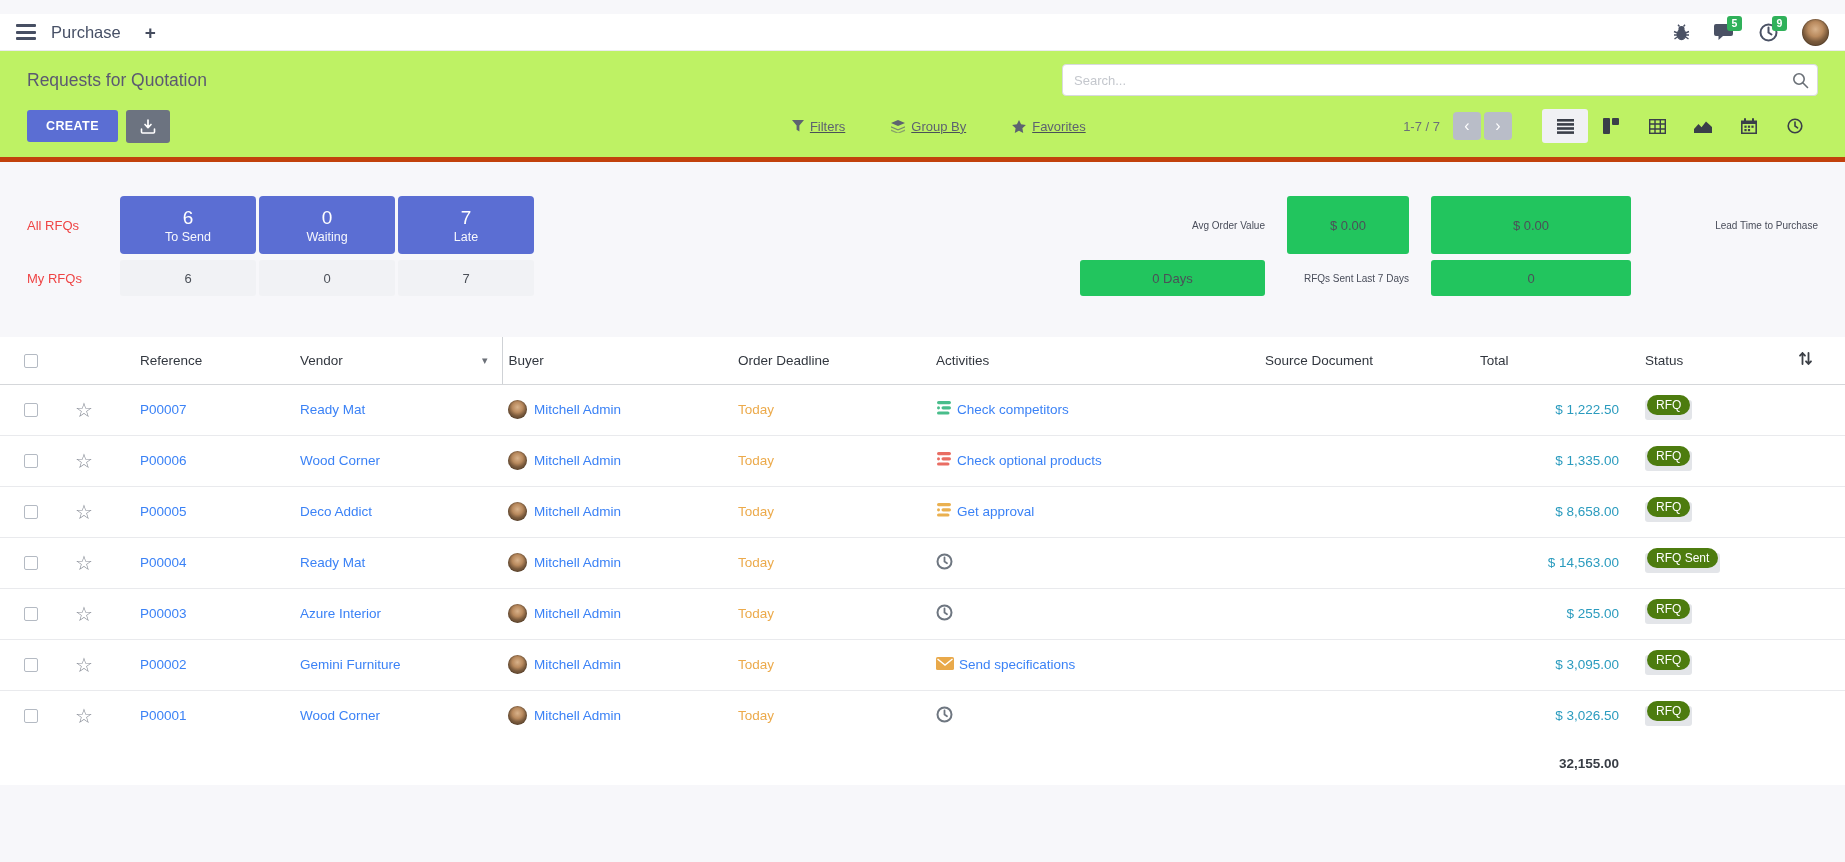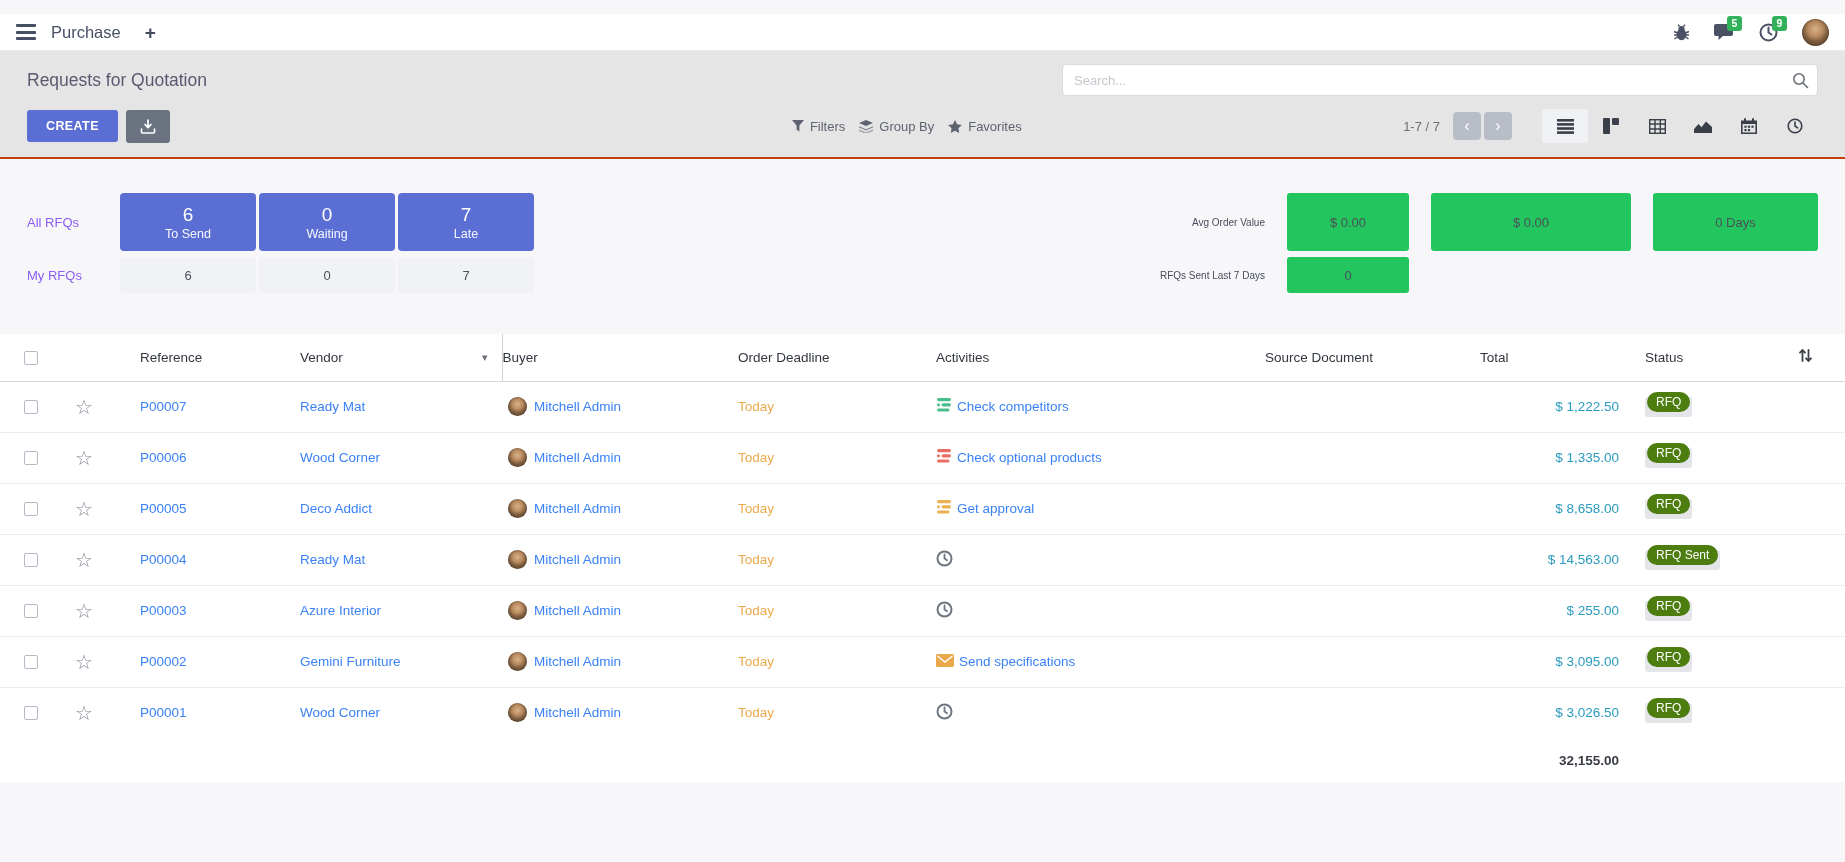--- a/index.html
+++ b/index.html
@@ -13,44 +13,44 @@
   .hamburger { width:20px; display:flex; flex-direction:column; gap:3.5px; cursor:pointer; }
   .hamburger span { height:3px; background:#474f63; border-radius:1px; }
   .app-name { margin-left:15px; font-size:16.5px; font-weight:500; color:#475066; }
   .new-tab { margin-left:24px; font-size:19px; font-weight:700; color:#454c5e; line-height:1; }
   .nav-right { margin-left:auto; display:flex; align-items:center; gap:24px; }
   .nav-ico { position:relative; display:inline-flex; color:#4a5164; }
   .nav-badge { position:absolute; top:-7px; left:13px; background:#30b15a; color:#fff; font-size:10.5px; line-height:1; padding:2.5px 4.5px; border-radius:3px; font-weight:700; }
   .avatar { width:27px; height:27px; border-radius:50%; background:radial-gradient(circle at 50% 38%, #d8b28b 0%, #b98a5e 34%, #7a5a3c 58%, #4e3a28 100%); box-shadow:inset 0 0 0 1px rgba(0,0,0,.15); }
 
   
-  .control-panel { background:#e5e5e5; padding:13px 27px 14px 27px; border-bottom:2px solid #c2410c; }
+  .control-panel { background:#bef264; padding:13px 27px 14px 27px; border-bottom:5px solid #c2410c; }
   .cp-row1 { display:flex; align-items:center; }
   .page-title { font-size:17.5px; font-weight:500; color:#5b5971; }
   .search-box { margin-left:auto; width:756px; height:32px; position:relative; border:1px solid #d8dade; border-radius:4px; background:#fff; }
   .search-box input { width:100%; height:100%; border:0; outline:none; padding:0 30px 0 11px; font-size:13px; font-family:inherit; color:#495057; background:transparent; }
   .search-box input::placeholder { color:#c4c7cd; }
   .search-ico { position:absolute; right:8px; top:7px; color:#6a7077; }
   .cp-row2 { display:flex; align-items:center; margin-top:13px; }
   .btn-create { background:#5b6ed3; color:#fff; border:none; border-radius:3px; font-size:12.5px; font-weight:700; letter-spacing:.4px; padding:9px 19px; font-family:inherit; cursor:pointer; }
   .btn-export { background:#6c7380; border:none; border-radius:3px; width:44px; height:33px; margin-left:8px; display:inline-flex; align-items:center; justify-content:center; cursor:pointer; color:#fff; }
-  .filter-group { display:flex; align-items:center; gap:14px; margin-left:622px; }
+  .filter-group { display:flex; align-items:center; gap:46px; margin-left:622px;text-decoration:underline; }
   .filter-item { display:inline-flex; align-items:center; gap:6px; font-size:13px; color:#5d6370; cursor:pointer; }
   .filter-item svg { color:#5d6370; }
   .pager { margin-left:auto; display:flex; align-items:center; }
   .pager-text { font-size:13px; color:#6b7078; margin-right:10px; }
   .pager-btn { width:28px; height:28px; border:none; border-radius:4px; background:#b9bdc8; color:#fff; font-size:16px; line-height:1; cursor:pointer; margin-left:3px; display:inline-flex; align-items:center; justify-content:center; font-family:inherit; }
   .view-switcher { display:flex; margin-left:30px; }
   .vs-item { width:46px; height:34px; display:inline-flex; align-items:center; justify-content:center; color:#3a3f49; cursor:pointer; border-radius:3px; }
   .vs-item.active { background:#f0f1f4; }
 
   
   .dashboard { display:flex; padding:0 27px; margin-top:34px; }
   .dash-left { display:grid; grid-template-columns:90px 136px 136px 136px; grid-template-rows:58px 36px; column-gap:3px; row-gap:6px; align-items:stretch; }
-  .dash-row-label { display:flex; align-items:center; font-size:13px; color:#8b5cf6; }
+  .dash-row-label { display:flex; align-items:center; font-size:13px; color:#ef4444; }
   .tile-blue { background:#5b6ed3; border-radius:4px; color:#fff; display:flex; flex-direction:column; align-items:center; justify-content:center; cursor:pointer; }
   .tile-blue .num { font-size:19px; line-height:1.25; }
   .tile-blue .lbl { font-size:12.5px; opacity:.95; }
   .tile-gray { background:#f1f2f5; border-radius:3px; display:flex; align-items:center; justify-content:center; font-size:13px; color:#4b5058; cursor:pointer; }
   .dash-right { margin-left:auto; display:grid; grid-template-columns:185px 122px 200px 165px; grid-template-rows:58px 36px; column-gap:22px; row-gap:6px; }
   .kpi-label { display:flex; align-items:center; justify-content:flex-end; text-align:right; font-size:10px; color:#494d5a; }
   .kpi-tile { background:#22c55e; border-radius:3px; display:flex; align-items:center; justify-content:center; font-size:13px; color:#4b5058; cursor:pointer; }
 
   
   .list-table { width:1845px; border-collapse:collapse; margin-top:41px; background:#fff; table-layout:fixed; }
@@ -238,20 +238,21 @@
       </div>
       <div class="dash-row-label">My RFQs</div>
       <div class="tile-gray">6</div>
       <div class="tile-gray">0</div>
       <div class="tile-gray">7</div>
     </div>
     <div class="dash-right">
       <div class="kpi-label">Avg Order Value</div>
       <div class="kpi-tile">$ 0.00</div>
       <div class="kpi-tile">$ 0.00</div>
+      <div class="kpi-label">Lead Time to Purchase</div>
       <div class="kpi-tile">0 Days</div>
       <div class="kpi-label">RFQs Sent Last 7 Days</div>
       <div class="kpi-tile">0</div>
     </div>
   </div>
 
   <table class="list-table">
     <colgroup>
       <col style="width:56px">
         <col style="width:56px">
@@ -264,21 +265,21 @@
       <col style="width:145px">
         <col style="width:140px">
         <col style="width:80px">
     </colgroup>
     <thead>
       <tr>
         <th><span class="cb"></span></th>
         <th></th>
         <th class="pad-ref">Reference</th>
         <th class="th-vendor pad-vendor"><span>Vendor</span><span class="chev">▾</span></th>
-        <th style="">Buyer</th>
+        <th style="padding-left:6px">Buyer</th>
         <th style="padding-left:8px">Order Deadline</th>
         <th style="padding-left:6px">Activities</th>
         <th class="pad-source">Source Document</th>
         <th class="td-total" style="color:#32373f">Total</th>
         <th style="padding-left:20px">Status</th>
         <th class="th-settings">
           <svg width="15" height="15" viewBox="0 0 15 15">
               <g stroke="#3b3f46" stroke-width="1.8" stroke-linecap="round" fill="none">
                 <path d="M4.5 13 V2 M4.5 2 L2 4.7 M4.5 2 L7 4.7"></path>
                 <path d="M10.5 2 V13 M10.5 13 L8 10.3 M10.5 13 L13 10.3"></path>

